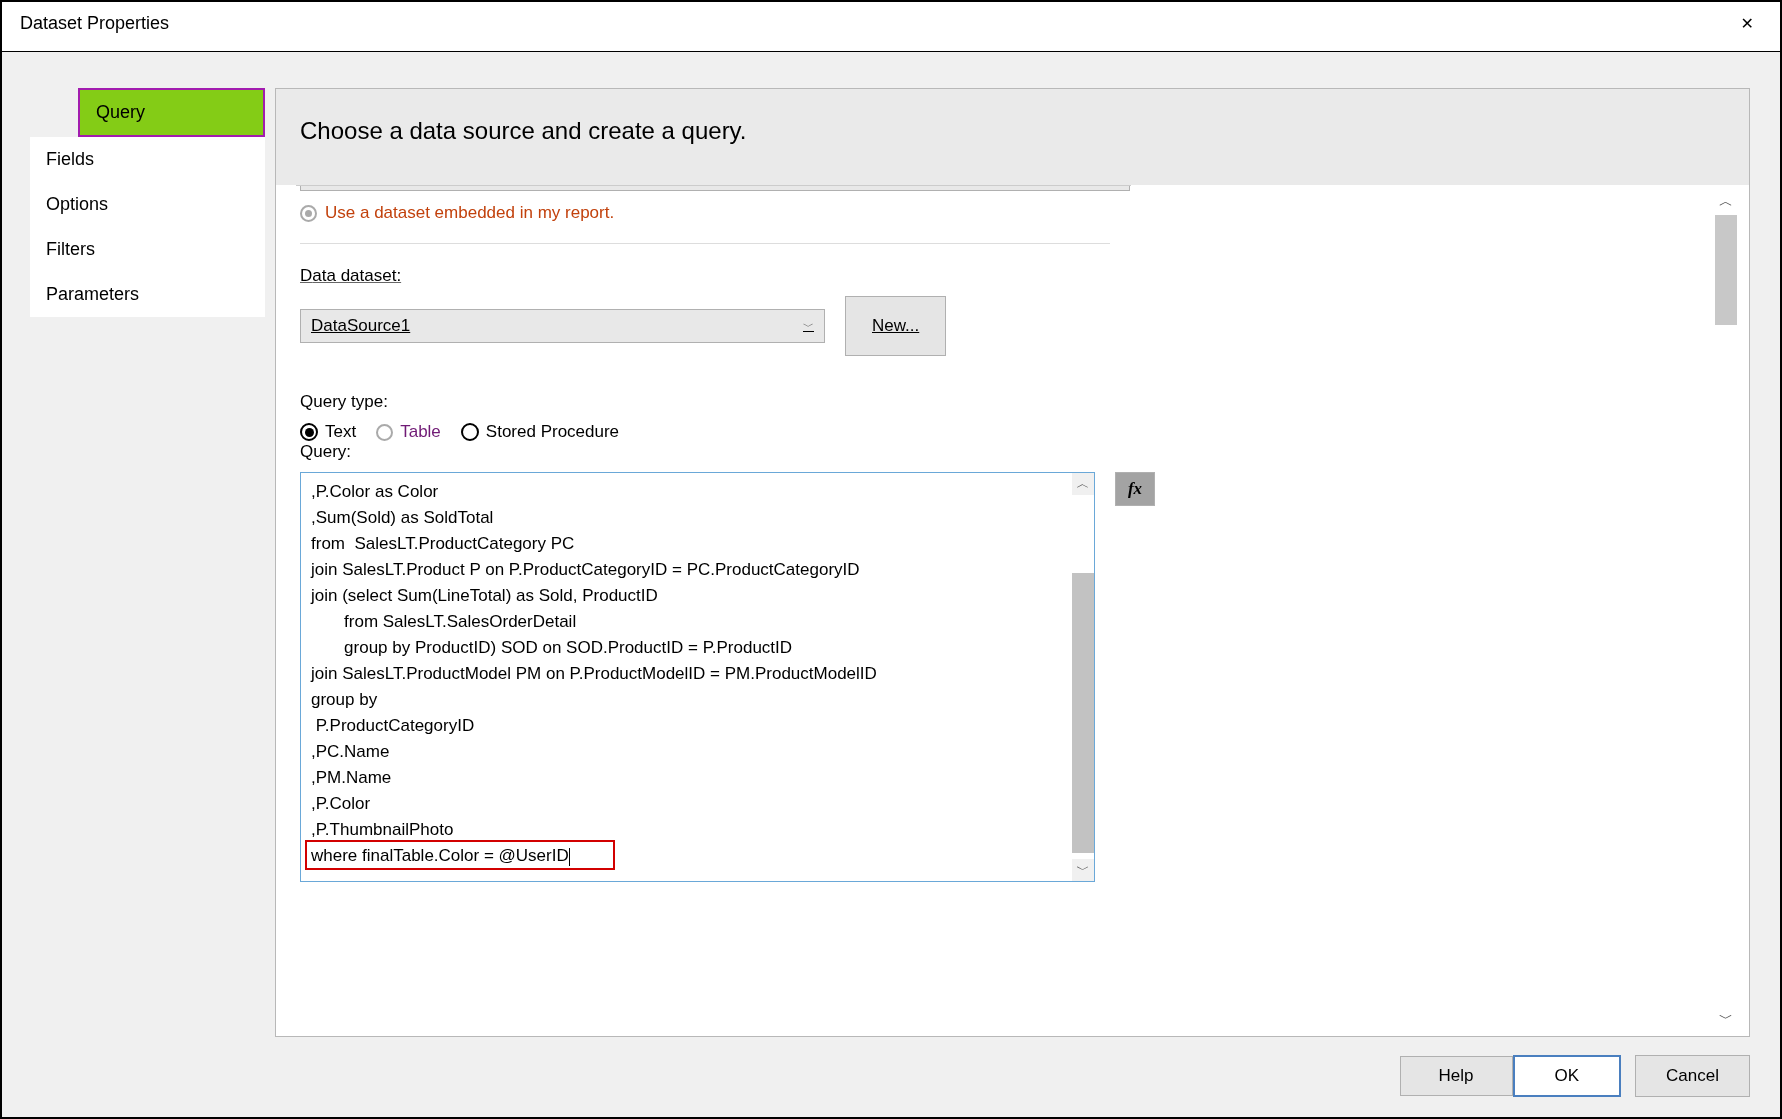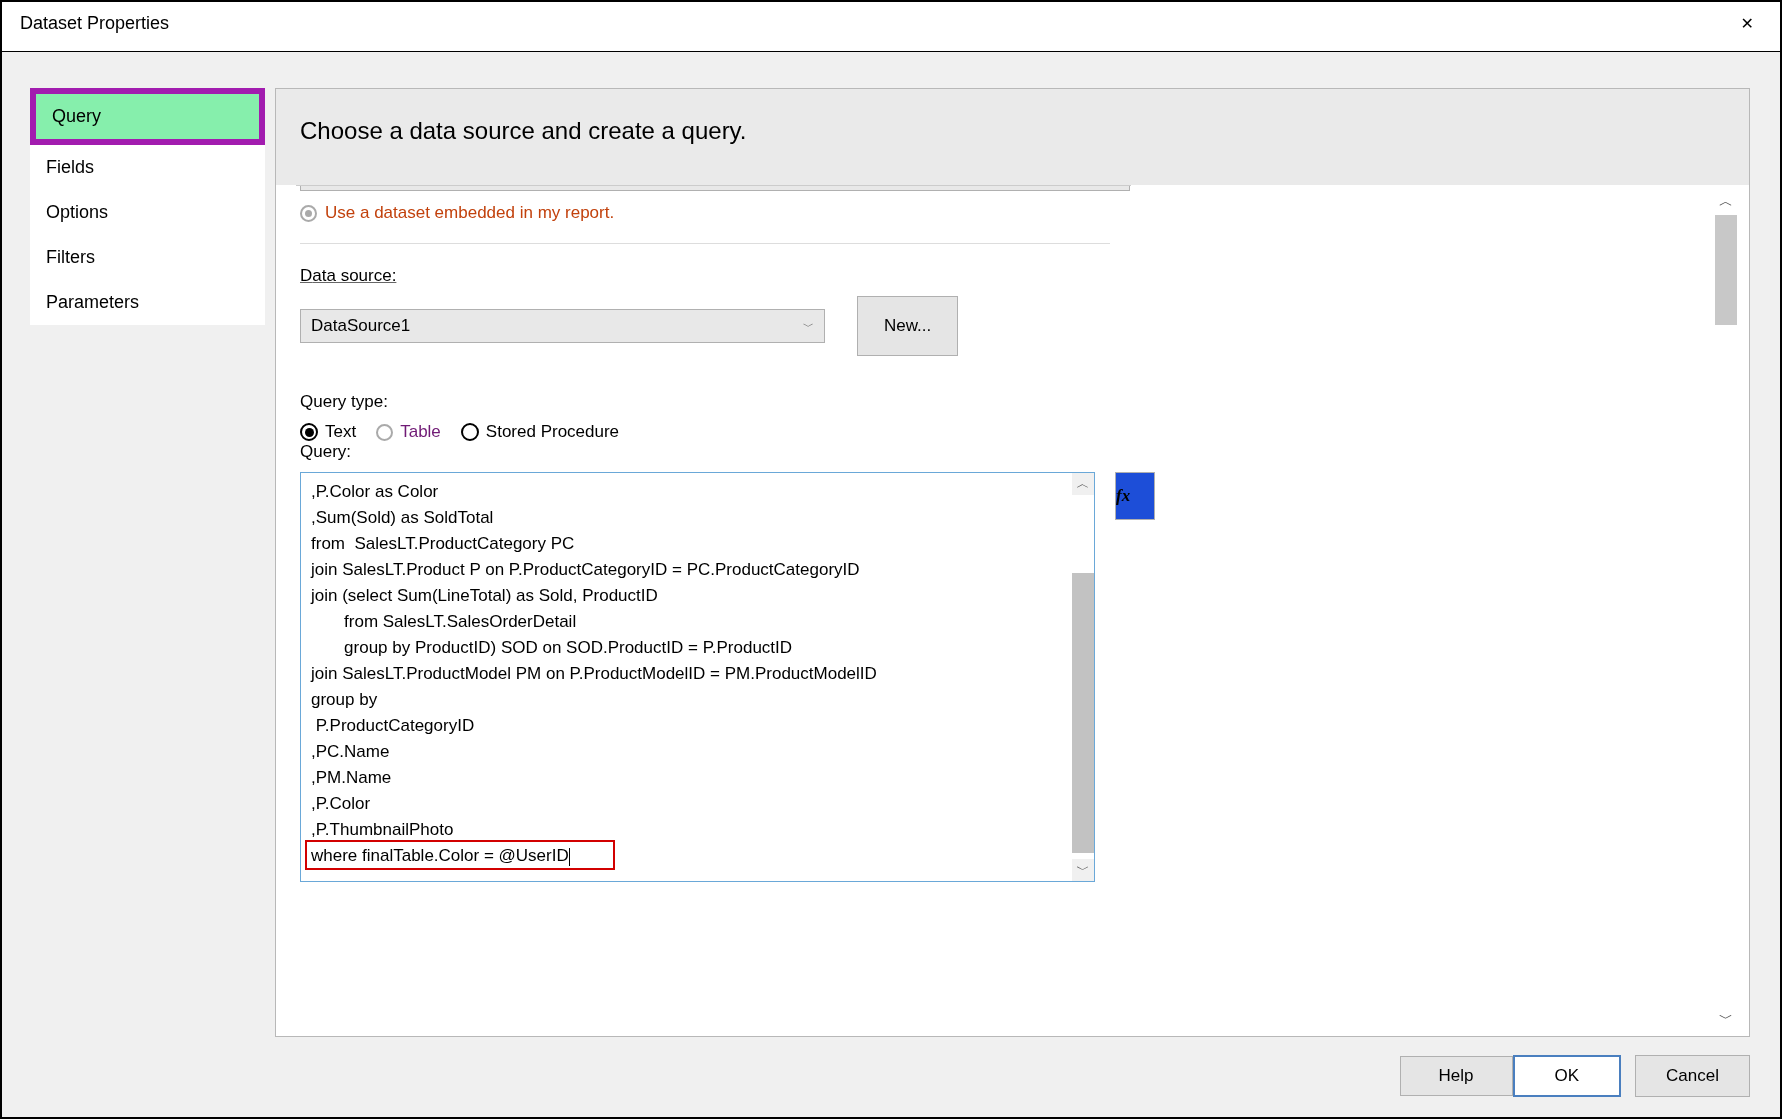--- a/index.html
+++ b/index.html
@@ -56,22 +56,23 @@
   display: flex;
   flex-direction: column;
 }
 .tab {
   padding: 12px 16px;
   font-size: 18px;
   background: #fff;
   cursor: pointer;
 }
 .tab.selected {
-  background: #86efac;
-  border: 6px solid #a21caf;
+  background: #84cc16;
+  border: 2px solid #a21caf;
+  margin-left: 48px;
 }
 .content-frame {
   flex: 1;
   margin: 36px 30px 0 10px;
   border: 1px solid #b8b8b8;
   display: flex;
   flex-direction: column;
   overflow: hidden;
 }
 .content-header {
@@ -180,22 +181,23 @@
   border-top: 1px solid #ddd;
   margin-bottom: 22px;
 }
 .label {
   margin-bottom: 10px;
 }
 .label span { text-decoration: underline; text-decoration-color: #666; }
 .ds-row {
   display: flex;
   align-items: center;
-  gap: 32px;
+  gap: 20px;
   margin-bottom: 36px;
+  text-decoration: underline;
 }
 .select {
   width: 525px;
   height: 34px;
   border: 1px solid #b0b0b0;
   background: #e8e8e8;
   display: flex;
   align-items: center;
   justify-content: space-between;
   padding: 0 10px;
@@ -268,25 +270,26 @@
   height: 280px;
   background: #c2c2c2;
 }
 .highlight-box {
   position: absolute;
   border: 2px solid #d20000;
   pointer-events: none;
 }
 .fx-btn {
   width: 40px;
-  height: 48px;
+  height: 34px;
   border: 1px solid #b0b0b0;
-  background: #1d4ed8;
-  display: flex;
-  align-items: center;
+  background: #a3a3a3;
+  display: flex;
+  align-items: center;
+  justify-content: center;
   font-style: italic;
   font-family: "Times New Roman", serif;
   font-weight: bold;
   font-size: 17px;
   cursor: pointer;
 }
 .footer {
   display: flex;
   align-items: center;
   justify-content: flex-end;
@@ -344,21 +347,21 @@
           <div class="form-area">
             <div class="cut-select"></div>
 
             <div class="radio-row">
               <span class="radio-disabled sel"></span>
               <span>Use a dataset embedded in my report.</span>
             </div>
 
             <div class="hr"></div>
 
-            <div class="label"><span>D</span><span>ata source:</span></div>
+            <div class="label"><span>D</span><span>ata dataset:</span></div>
             <div class="ds-row">
               <div class="select">
                 <span>DataSource1</span>
                 <span class="chev">﹀</span>
               </div>
               <button class="btn">New...</button>
             </div>
 
             <div class="label">Query type:</div>
             <div class="qtype-row">

